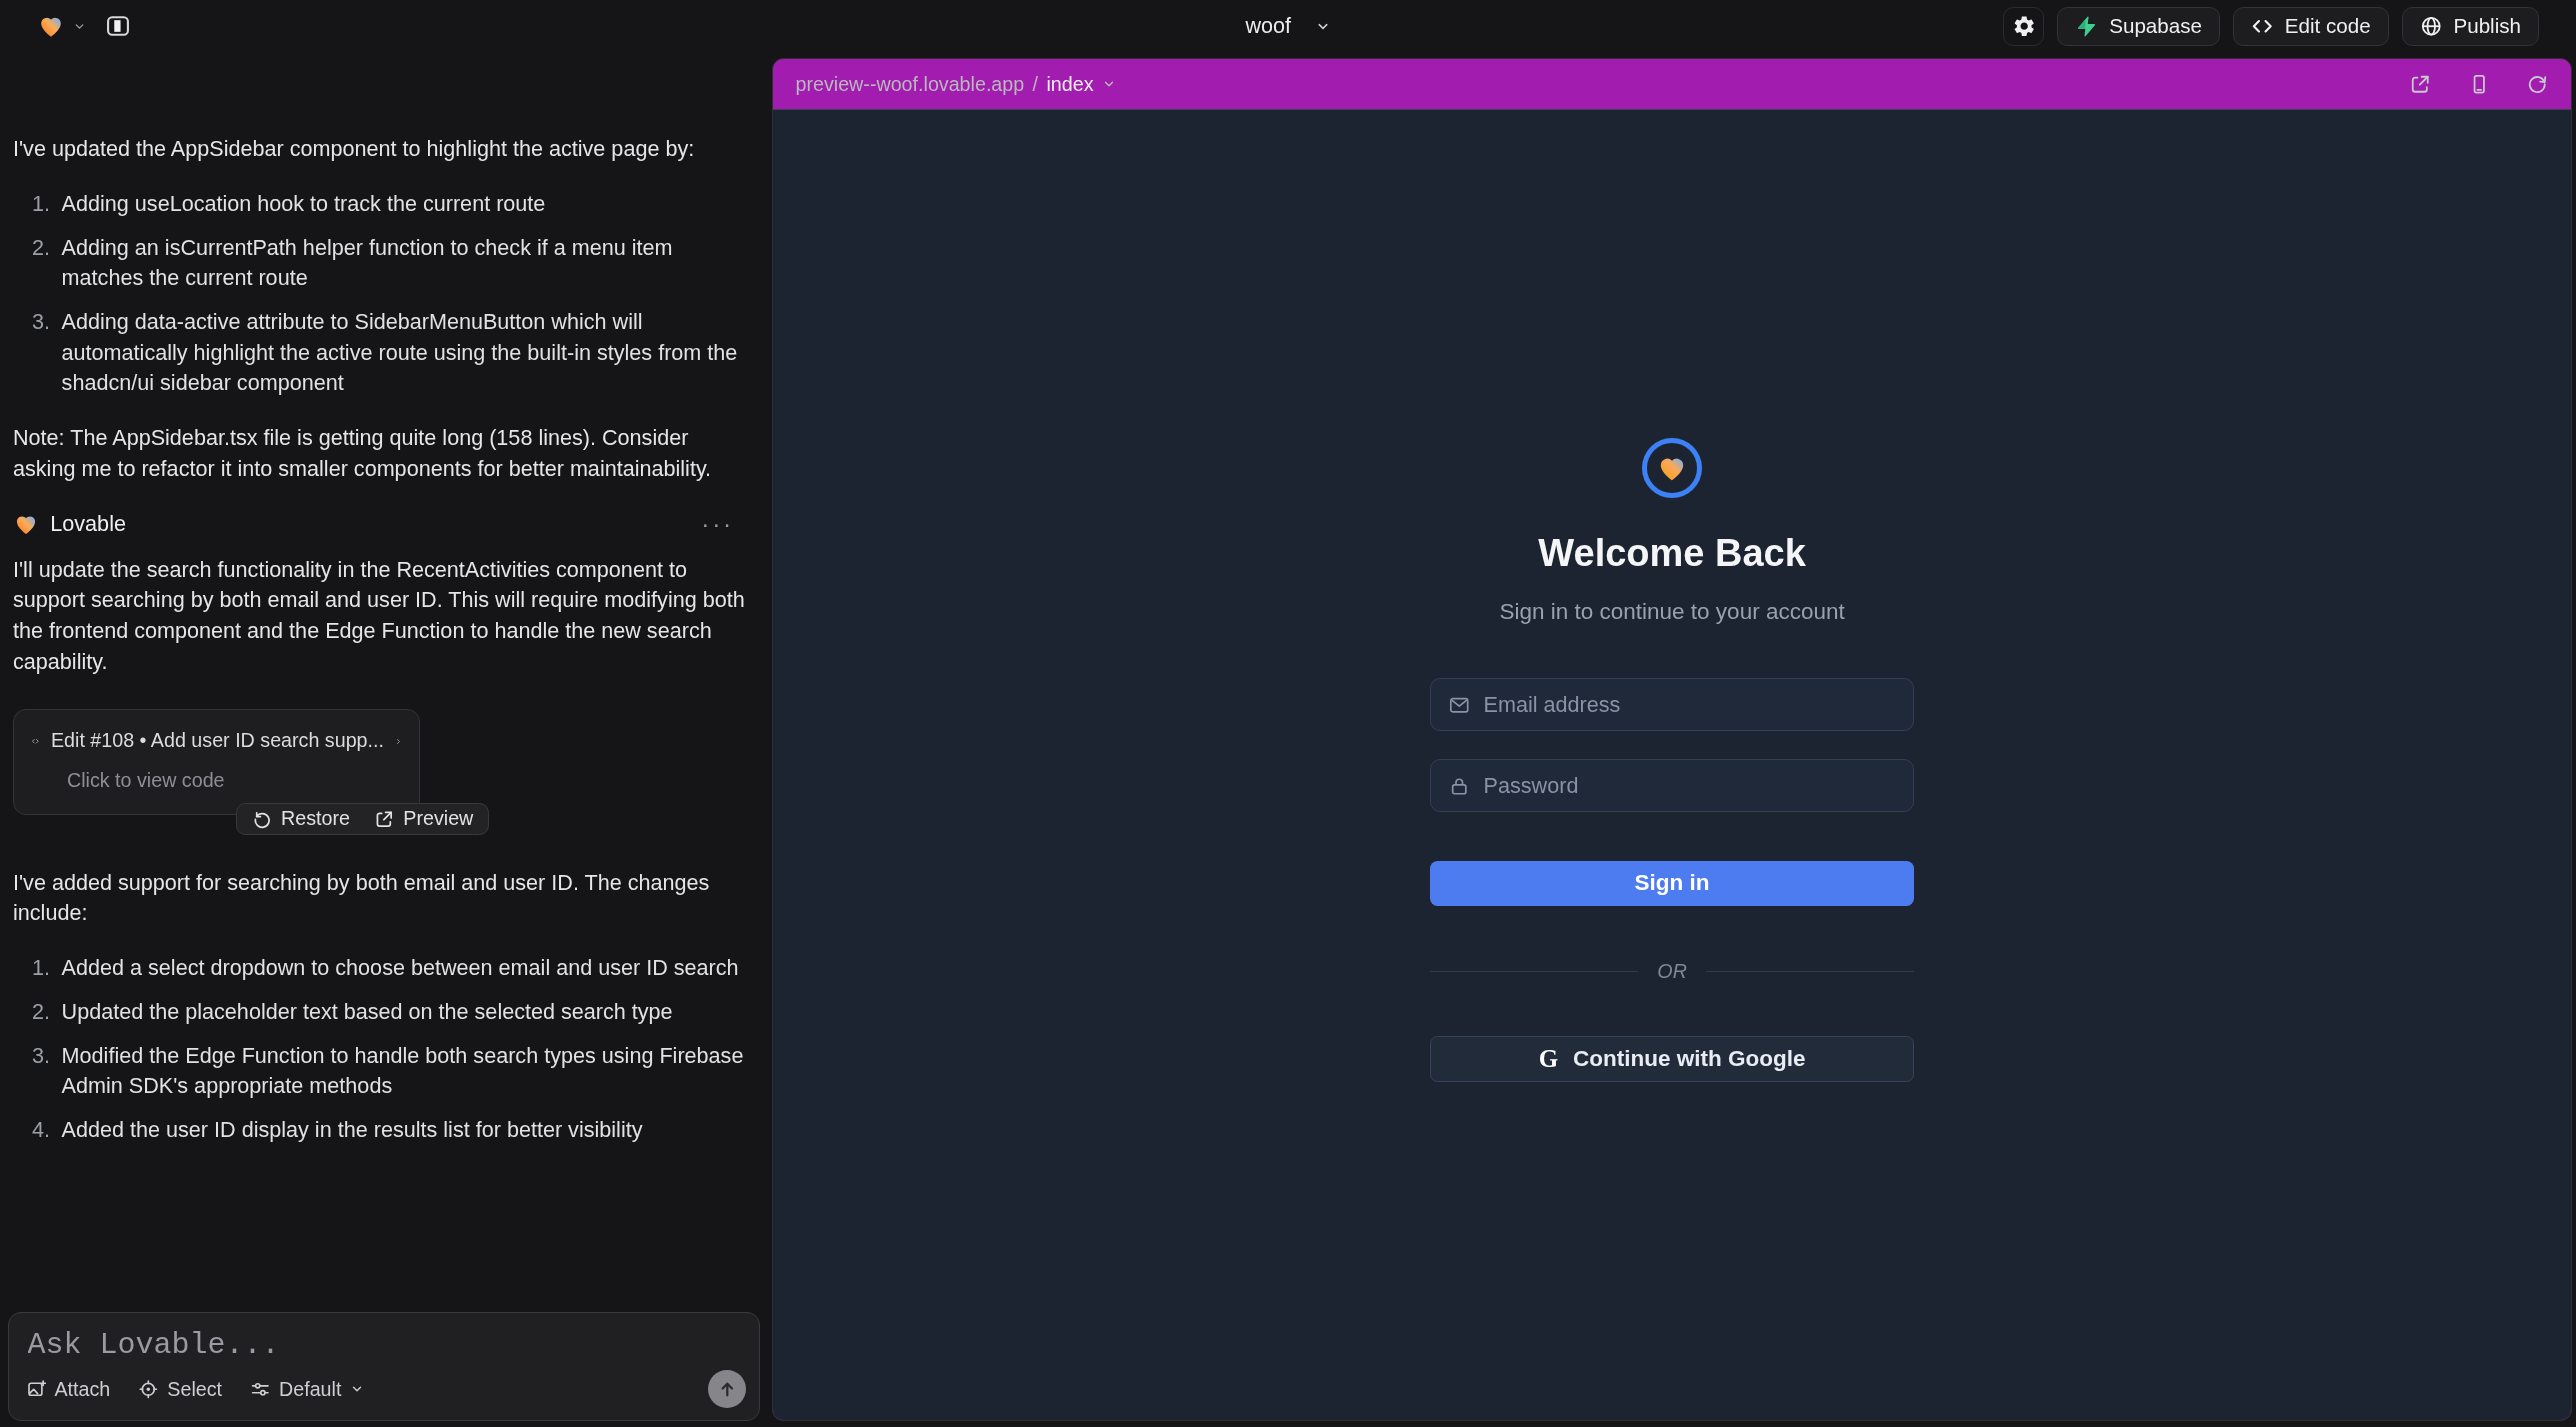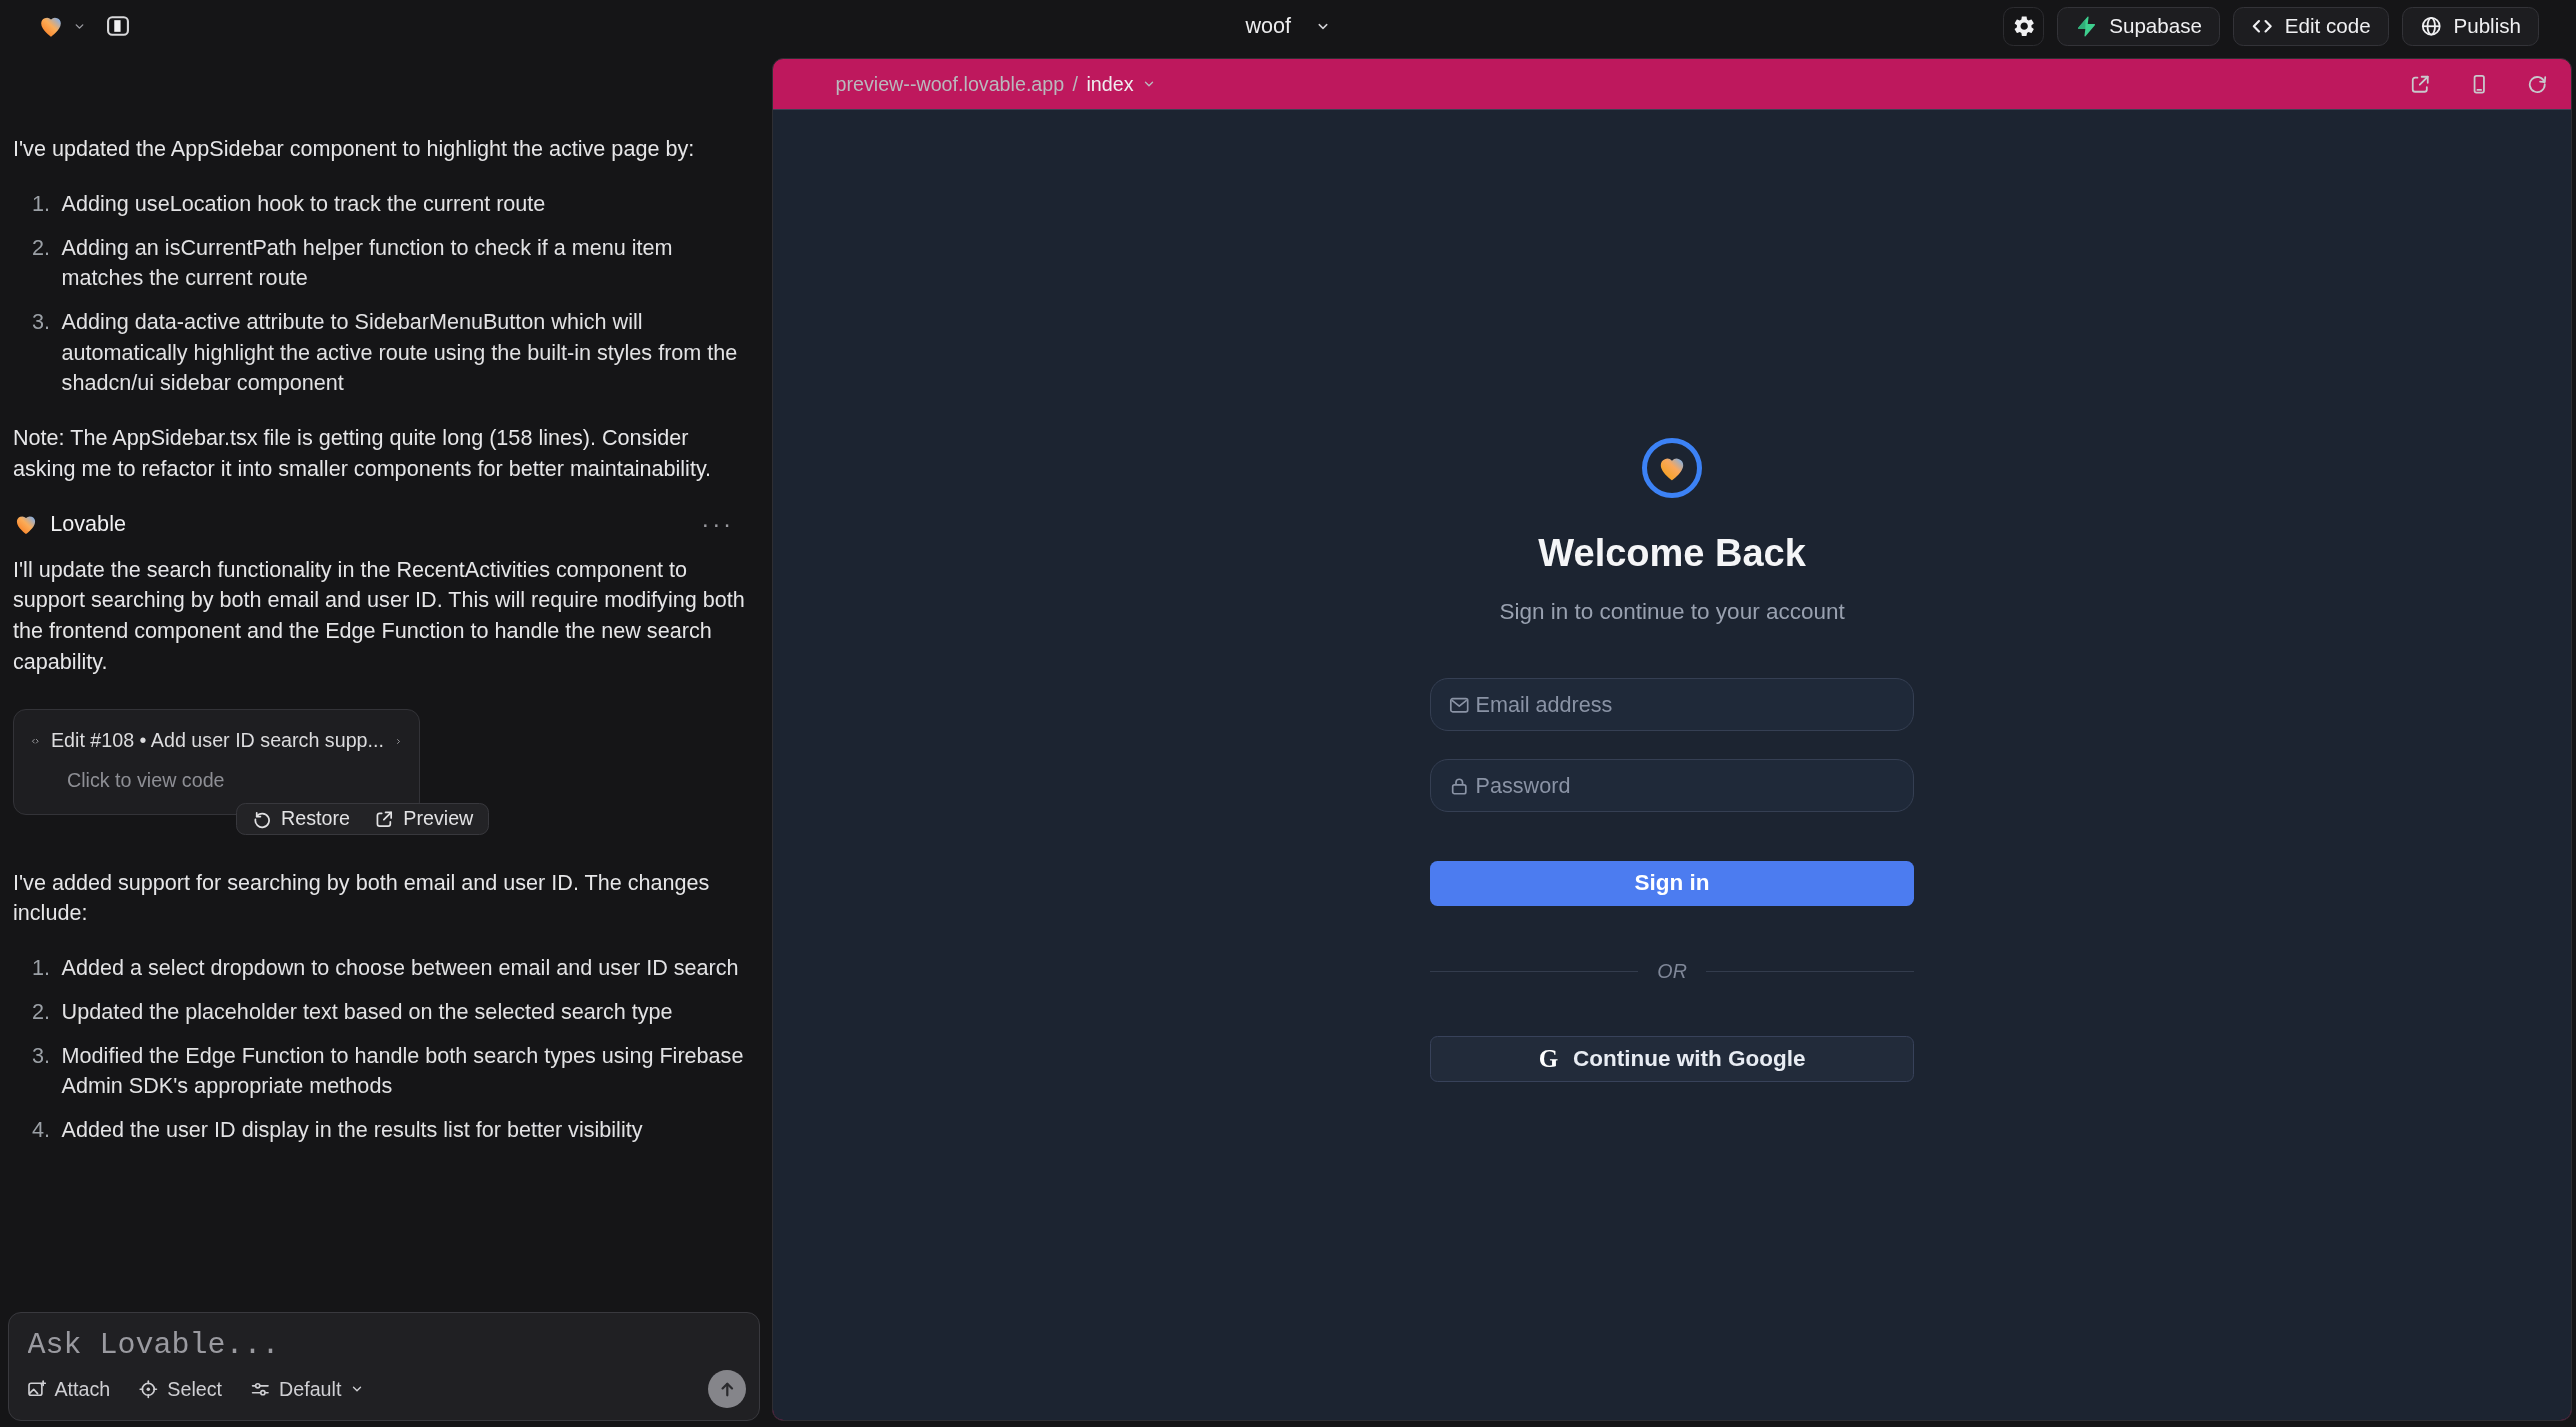--- a/index.html
+++ b/index.html
@@ -102,22 +102,21 @@
   .composer-tool{ display:flex; align-items:center; gap:8.4px; font-size:19.7px; color:#cfcfd3; cursor:pointer; }
   .send-btn{
     margin-left:auto; width:38px; height:38px; border-radius:50%;
     background:#85858a; display:flex; align-items:center; justify-content:center; cursor:pointer;
   }
 
   
   .preview-panel{
     position:absolute; top:58px; left:772px; right:3.8px; bottom:7.5px;
     border:0.9px solid #2e2e33; border-radius:11.3px; overflow:hidden;
-    background:#be185d;
-    padding-left:40px;
+    background:#a21caf;
   }
   .preview-header{
     height:50px; display:flex; align-items:center; padding:0 22.5px;
   }
   .preview-url{ font-size:19.7px; color:#b9b9bd; display:flex; align-items:center; gap:8.4px; cursor:pointer; }
   .preview-url .page{ color:#eeeeef; }
   .preview-header-icons{ margin-left:auto; display:flex; align-items:center; gap:36px; }
   .ph-icon{ cursor:pointer; }
 
   .preview-frame{
@@ -129,21 +128,21 @@
     width:484px; margin-top:328px; display:flex; flex-direction:column; align-items:center;
   }
   .auth-logo{
     width:60px; height:60px; border-radius:50%; border:5.6px solid #3c82f6;
     display:flex; align-items:center; justify-content:center; margin-bottom:34px;
   }
   .auth-title{ font-size:38px; font-weight:bold; color:#f4f5f7; margin-bottom:24.4px; }
   .auth-sub{ font-size:22.5px; color:#99a1b0; margin-bottom:53px; }
   .auth-field{
     width:484px; height:53px; background:#1f2939; border:0.9px solid #353f53;
-    border-radius:18px; display:flex; align-items:center; gap:5px;
+    border-radius:10px; display:flex; align-items:center; gap:13px;
     padding:0 17px; margin-bottom:28px;
   }
   .auth-field input{
     flex:1; background:transparent; border:none; outline:none;
     font-family:"Liberation Sans",sans-serif; font-size:21.6px; color:#dfe4ec;
   }
   .auth-field input::placeholder{ color:#8a93a5; }
   .signin-btn{
     width:484px; height:45px; background:#4c7cf0; border:none; border-radius:7.5px;
     color:#ffffff; font-size:22.5px; font-weight:bold; cursor:pointer; margin-top:20.6px;

